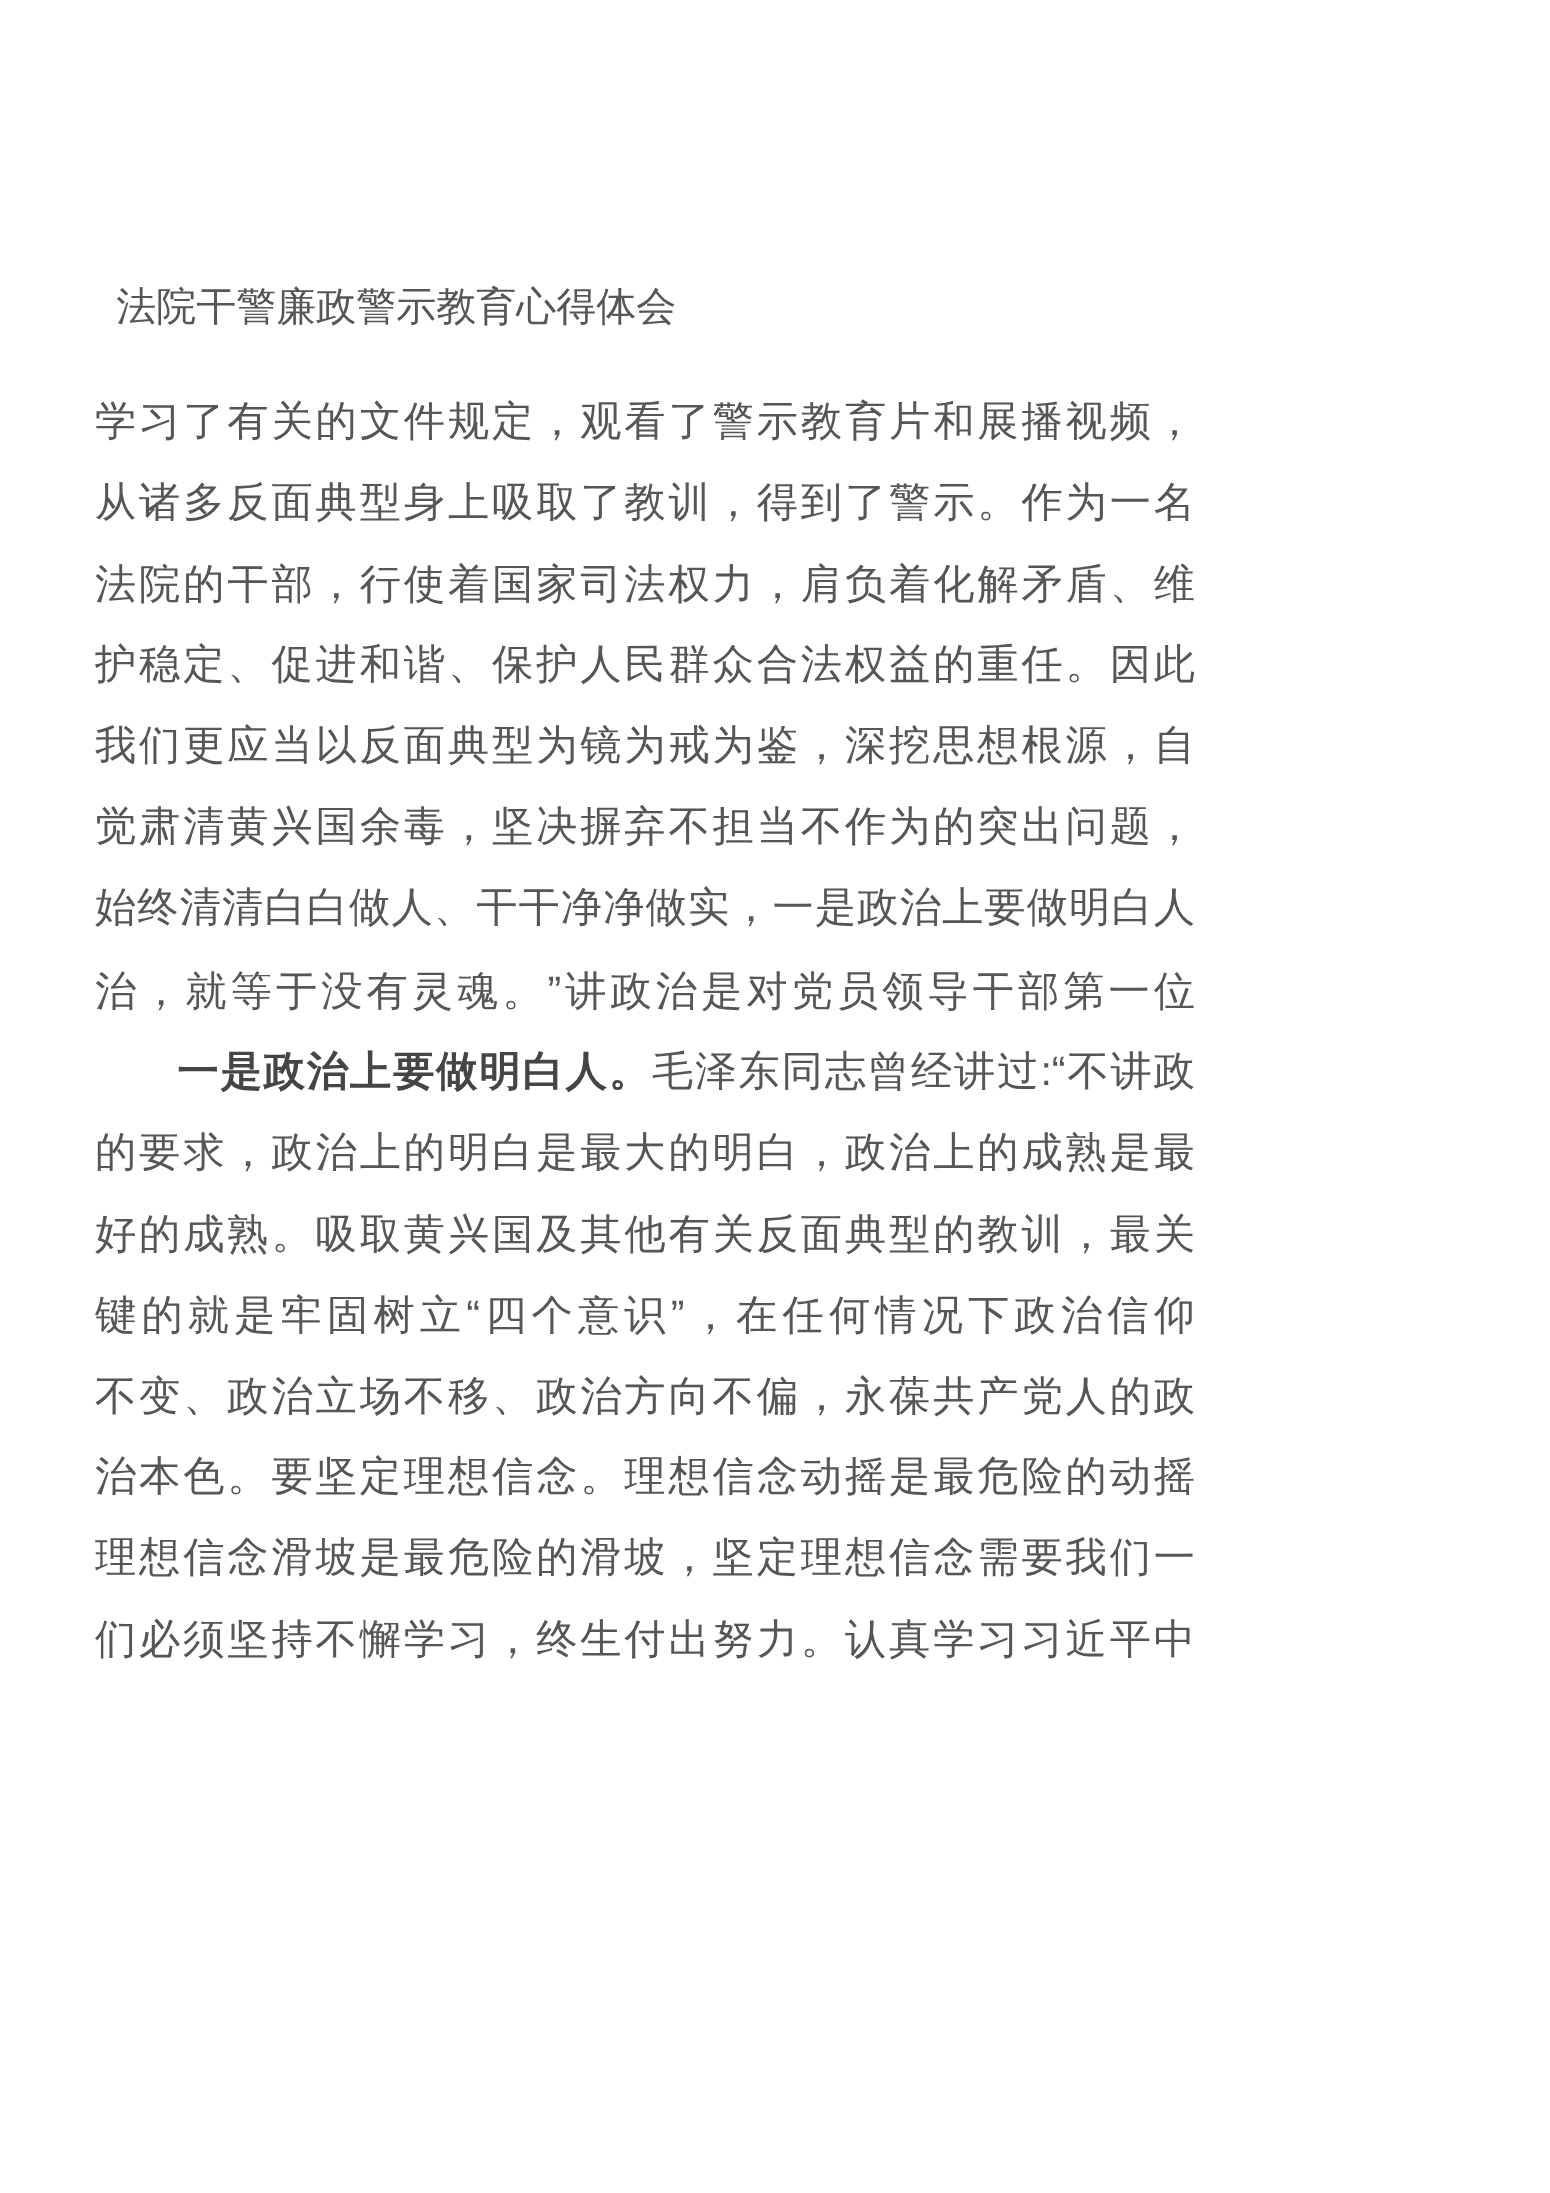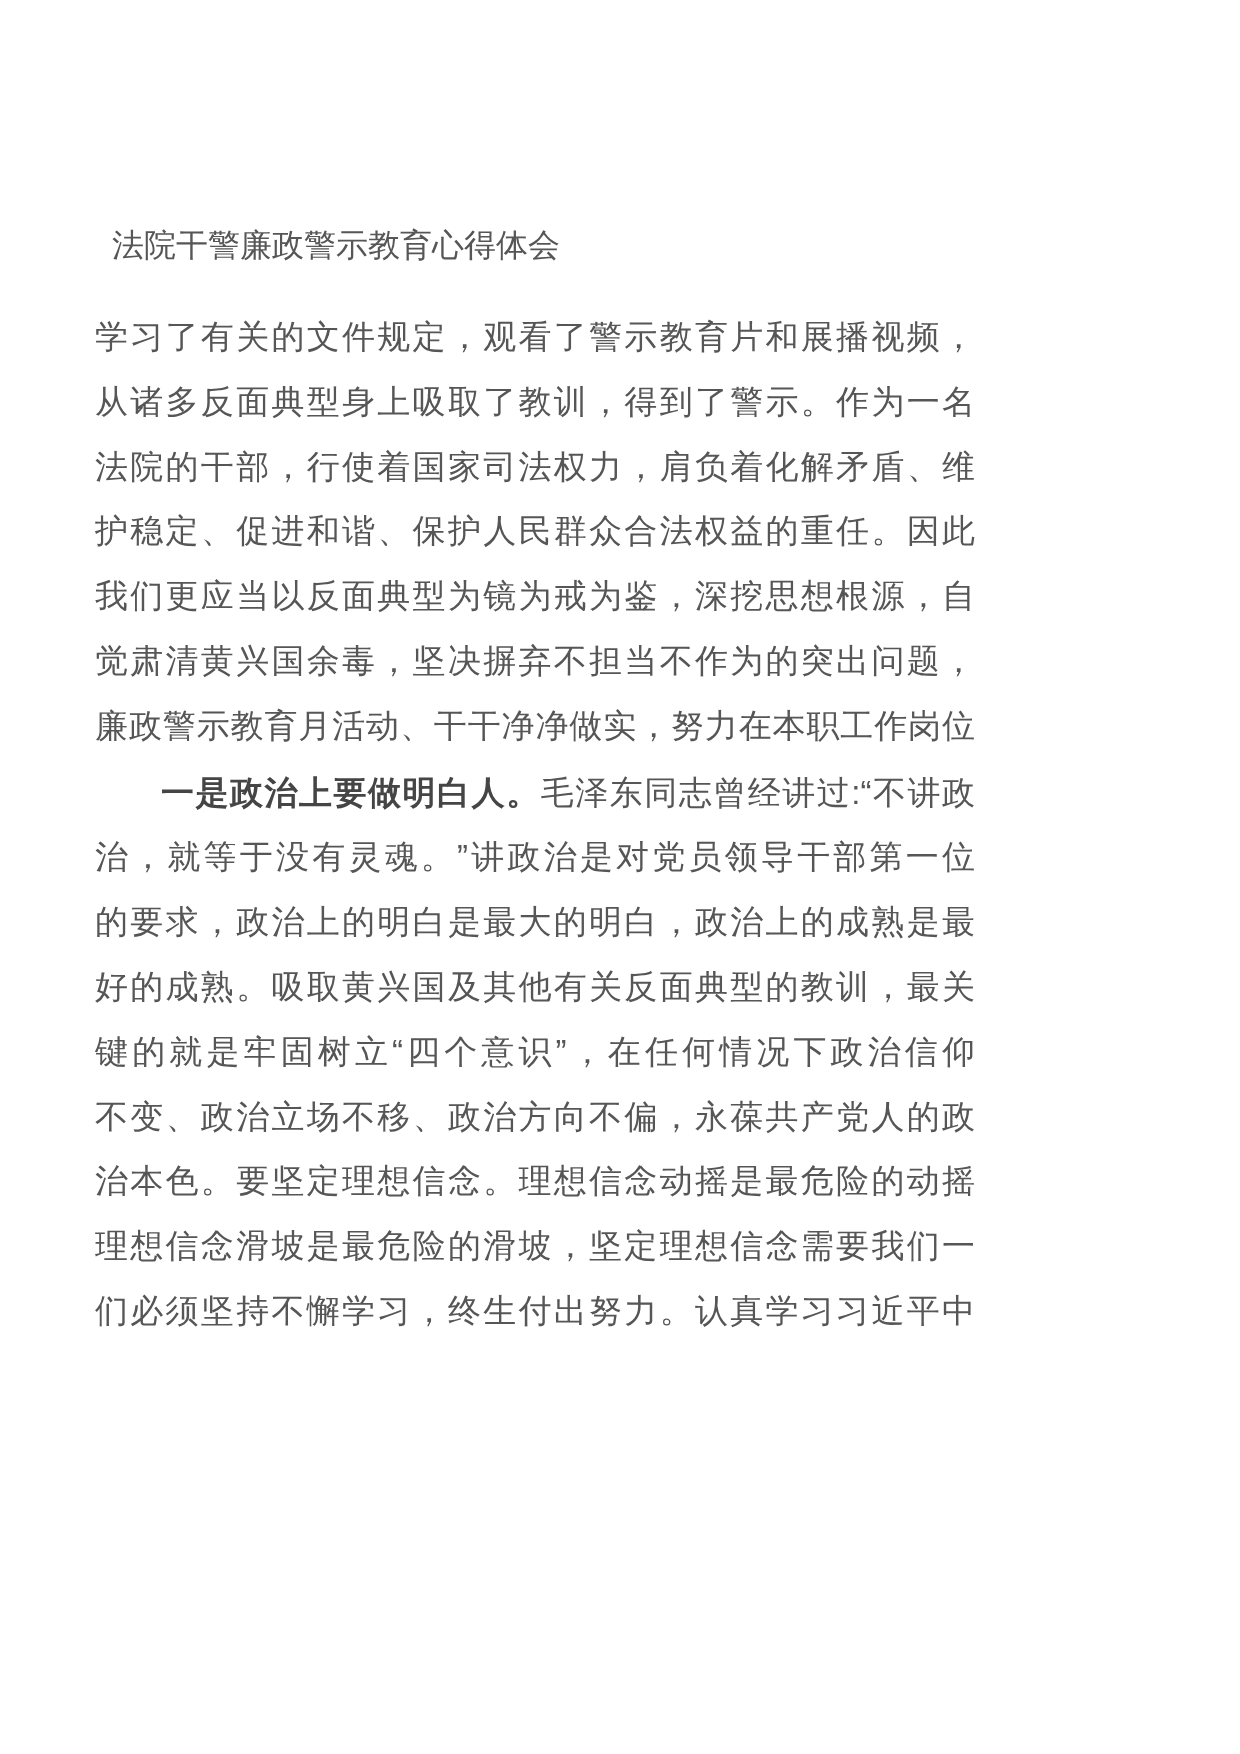--- a/index.html
+++ b/index.html
@@ -10,21 +10,21 @@
   .page {
     position: relative;
     width: 1240px;
     height: 1754px;
     background: #ffffff;
     overflow: hidden;
     font-family: "Liberation Sans", "DejaVu Sans", sans-serif;
   }
   .doc {
     padding-top: 225px;
-    padding-left: 95px;
+    padding-left: 76px;
     width: 880px;
   }
   .title {
     margin: 0 0 0 17px;
     font-size: 32px;
     line-height: 40px;
     font-weight: 400;
     color: #565656;
   }
   .para {
@@ -58,28 +58,28 @@
 
     <h1 class="title">法院干警廉政警示教育心得体会</h1>
 
     <div class="para para-1">
       <div class="line">学习了有关的文件规定，观看了警示教育片和展播视频，</div>
       <div class="line">从诸多反面典型身上吸取了教训，得到了警示。作为一名</div>
       <div class="line">法院的干部，行使着国家司法权力，肩负着化解矛盾、维</div>
       <div class="line">护稳定、促进和谐、保护人民群众合法权益的重任。因此</div>
       <div class="line">我们更应当以反面典型为镜为戒为鉴，深挖思想根源，自</div>
       <div class="line">觉肃清黄兴国余毒，坚决摒弃不担当不作为的突出问题，</div>
-      <div class="line">廉政警示教育月活动、干干净净做实，努力在本职工作岗位</div>
+      <div class="line">始终清清白白做人、干干净净做实，一是政治上要做明白人</div>
     </div>
 
     <div class="para para-2">
+      <div class="line">治，就等于没有灵魂。”讲政治是对党员领导干部第一位</div>
       <div class="line first">
         <span class="bold-lead">一是政治上要做明白人。</span><span>毛泽东同志曾经讲过:“不讲政</span>
       </div>
-      <div class="line">治，就等于没有灵魂。”讲政治是对党员领导干部第一位</div>
       <div class="line">的要求，政治上的明白是最大的明白，政治上的成熟是最</div>
       <div class="line">好的成熟。吸取黄兴国及其他有关反面典型的教训，最关</div>
       <div class="line">键的就是牢固树立“四个意识”，在任何情况下政治信仰</div>
       <div class="line">不变、政治立场不移、政治方向不偏，永葆共产党人的政</div>
       <div class="line">治本色。要坚定理想信念。理想信念动摇是最危险的动摇</div>
       <div class="line">理想信念滑坡是最危险的滑坡，坚定理想信念需要我们一</div>
       <div class="line">们必须坚持不懈学习，终生付出努力。认真学习习近平中</div>
     </div>
 
   </div>

